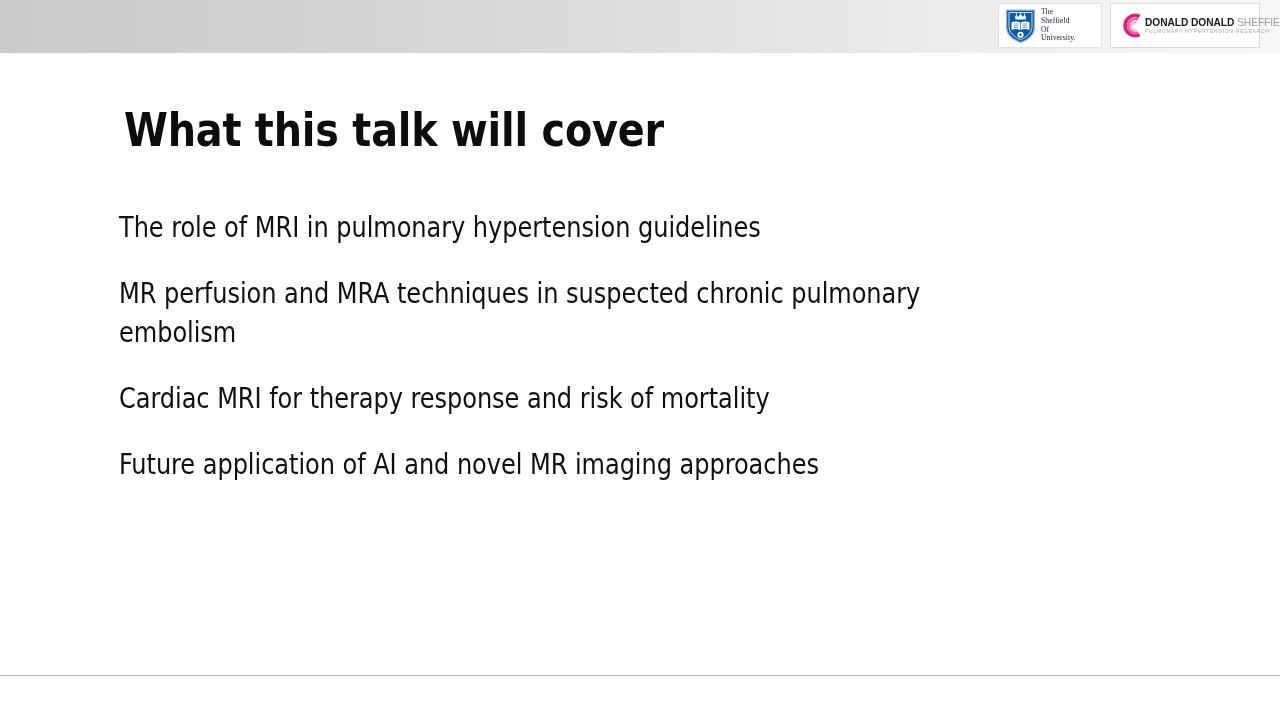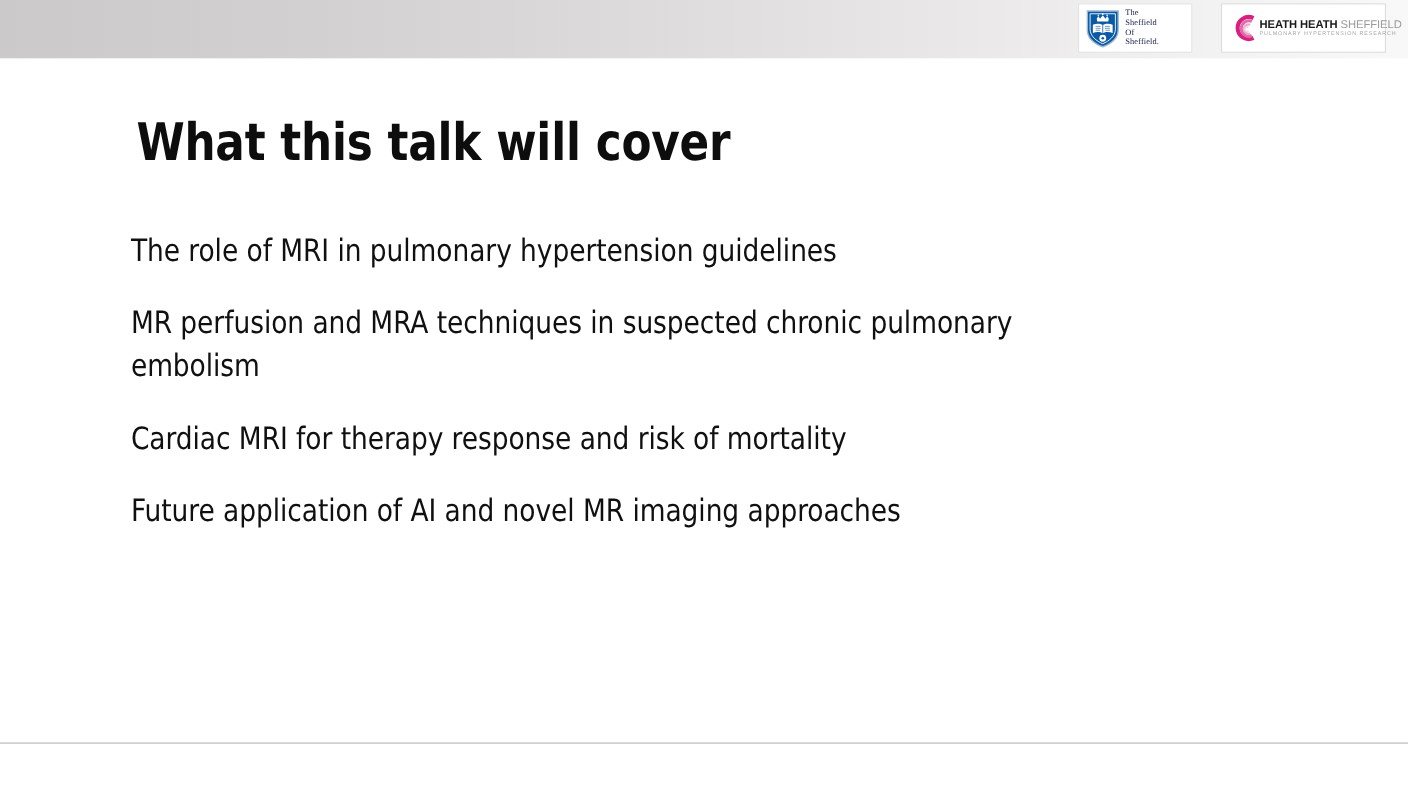--- a/index.html
+++ b/index.html
@@ -32,21 +32,21 @@
     height: 53px;
     background: linear-gradient(to right, #cbc9c9 0%, #d2d0d0 22%, #dedcdc 48%, #eceaea 72%, #f4f3f3 88%, #f8f8f8 100%);
   }
 
   .logo-strip {
     position: absolute;
     top: 3px;
     right: 20px;
     display: flex;
     align-items: center;
-    gap: 26px;
+    gap: 8px;
   }
 
   
   .uos-logo {
     background: #ffffff;
     border: 1px solid #e2e2e2;
     width: 104px;
     height: 45px;
     display: flex;
     align-items: center;
@@ -180,36 +180,36 @@
           <path d="M18 32 H27 M18 35.5 H27 M18 39 H26 M35 32 H44 M35 35.5 H44 M36 39 H44" stroke="#0b5aa6" stroke-width="1.1"></path>
 
           <circle cx="31" cy="53.5" r="6.2" fill="#ffffff"></circle>
           <circle cx="31" cy="53.5" r="2.4" fill="#0b5aa6"></circle>
         </svg>
       </div>
       <div class="uos-wordmark">
         <span>The</span>
         <span>Sheffield</span>
         <span>Of</span>
-        <span>Sheffield.</span>
+        <span>University.</span>
       </div>
     </div>
 
     <div class="dh-logo">
       <div class="dh-mark">
         <svg width="27" height="27" viewBox="0 0 54 54" xmlns="http://www.w3.org/2000/svg">
           <path d="M45 9 A20 20 0 1 0 45 45" fill="none" stroke="#d6217f" stroke-width="7.5" stroke-linecap="butt"></path>
           <path d="M42 15 A14 14 0 1 0 42 41" fill="none" stroke="#e06aaa" stroke-width="5.5" stroke-linecap="butt"></path>
           <path d="M39 21 A8.5 8.5 0 1 0 39 37" fill="none" stroke="#eda9cd" stroke-width="4" stroke-linecap="butt"></path>
           <path d="M36 26 A4 4 0 1 0 36 32" fill="none" stroke="#f5d2e4" stroke-width="2.8" stroke-linecap="butt"></path>
         </svg>
       </div>
       <div class="dh-text">
         <div class="dh-title">
-          <span class="bold">HEATH HEATH</span>
+          <span class="bold">DONALD DONALD</span>
           <span class="light">SHEFFIELD</span>
         </div>
         <div class="dh-sub">PULMONARY HYPERTENSION RESEARCH</div>
       </div>
     </div>
 
   </div>
 
   <div class="slide-title">What this talk will cover</div>
 

